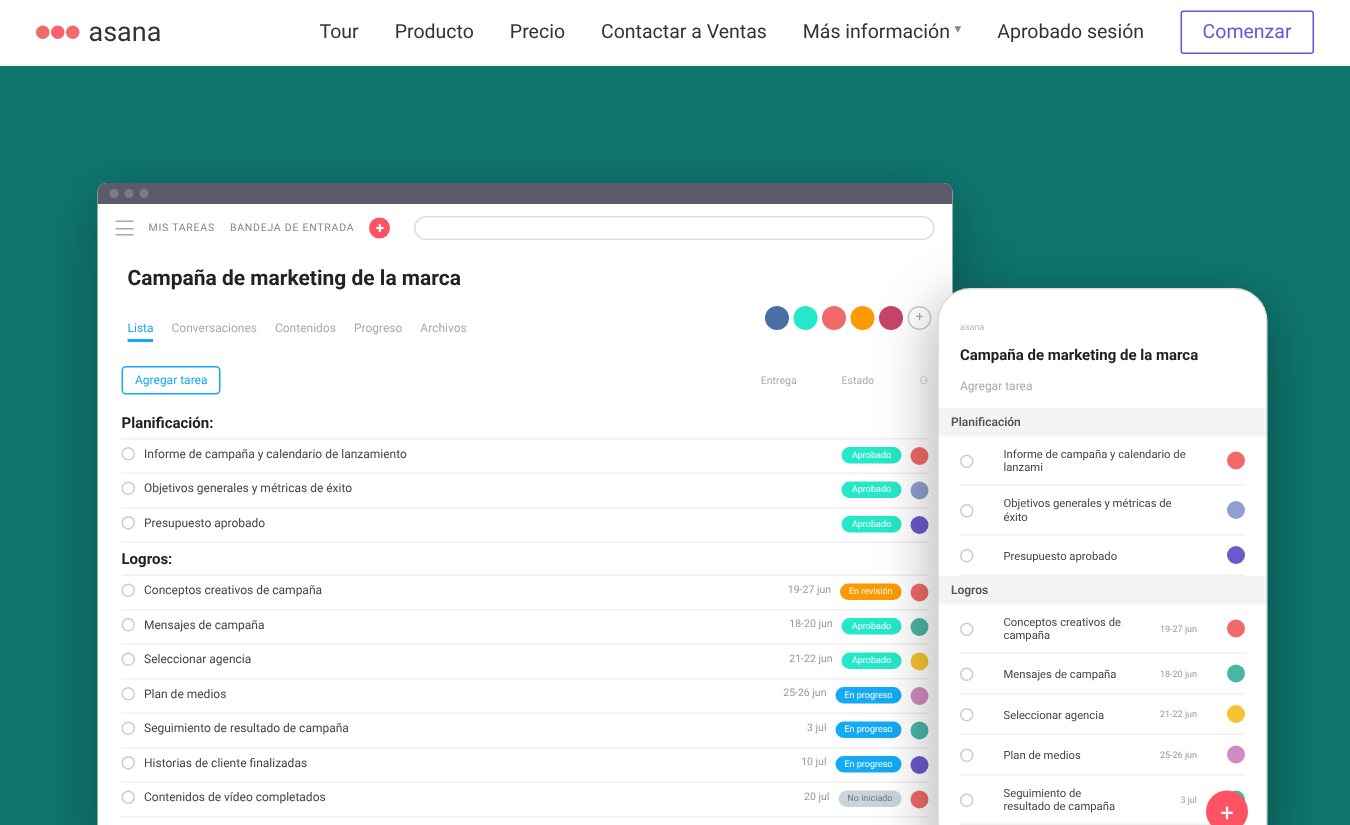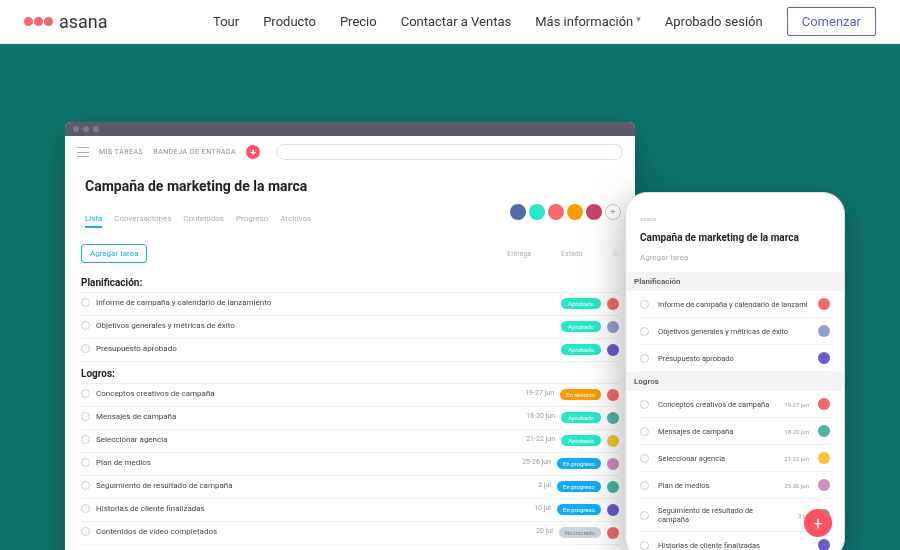--- a/index.html
+++ b/index.html
@@ -43,21 +43,21 @@
 .task-date{font-size:7px;color:#999;width:38px;text-align:right}
 .pill{font-size:6px;color:#fff;padding:2px 6px;border-radius:8px;min-width:40px;text-align:center}
 .p-green{background:#25e8c8}.p-orange{background:#fd9a00}.p-blue{background:#14aaf5}.p-grey{background:#cbd4db;color:#6a7a8a}
 .task-av{width:12px;height:12px;border-radius:50%;flex-shrink:0}
 .phone{position:absolute;right:-10px;top:70px;width:220px;background:#fff;border-radius:22px;box-shadow:0 10px 40px rgba(0,0,0,.35);padding:10px 0 0;border:1px solid #ddd}
 .ph-inner{padding:12px 14px 0;font-size:9px}
 .ph-app{font-size:6px;color:#bbb;margin-bottom:10px}
 .ph-title{font-size:10px;font-weight:700;color:#222;margin-bottom:10px}
 .ph-add{font-size:8px;color:#aaa;margin-bottom:10px}
 .ph-sec{background:#f4f4f6;padding:5px 8px;font-size:8px;font-weight:600;color:#555;margin:0 -14px}
-.ph-task{display:flex;align-items:center;padding:7px 0;border-bottom:1px solid #f0f0f0;font-size:8px;color:#444;gap:9px}
+.ph-task{display:flex;align-items:center;padding:7px 0;border-bottom:1px solid #f0f0f0;font-size:8px;color:#444;gap:20px}
 .ph-task .task-name{flex:1;font-size:7.5px}
 .ph-task .task-date{font-size:6px;width:28px}
 .ph-fab{position:absolute;right:12px;bottom:22px;width:28px;height:28px;border-radius:50%;background:#ff5263;color:#fff;display:flex;align-items:center;justify-content:center;font-size:16px}
 .main-area{position:relative}
 </style>
 </head>
 <body>
 
 <div class="topbar">
   <div class="logo">

